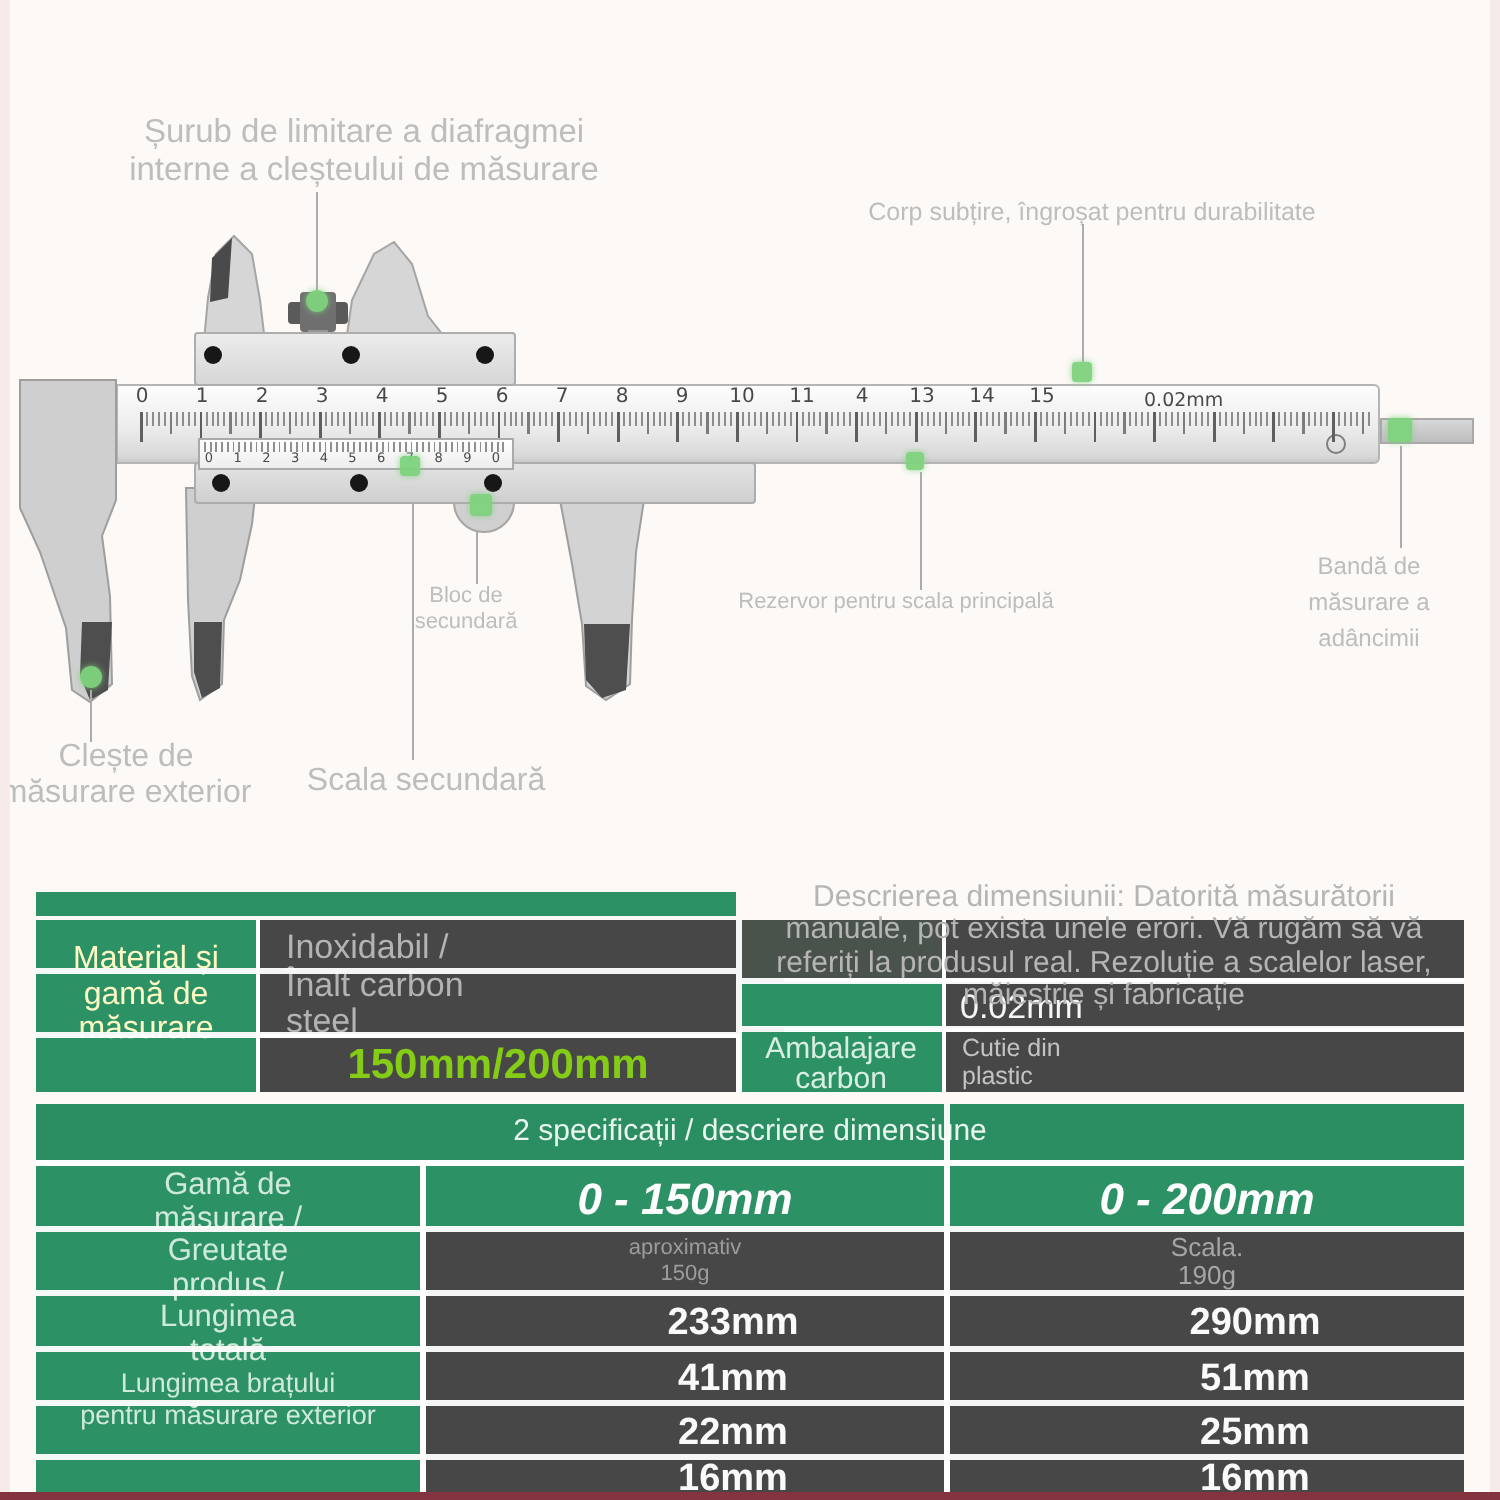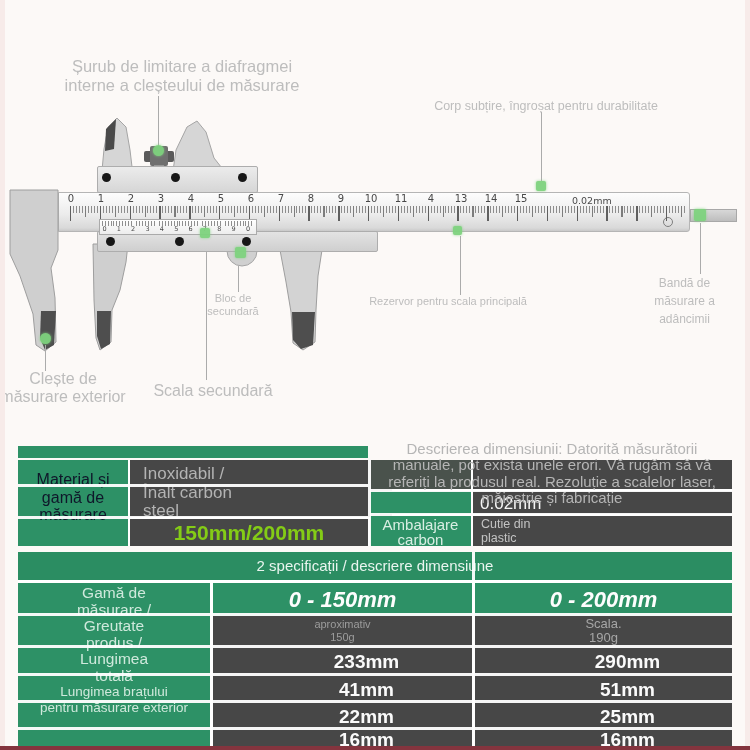--- a/index.html
+++ b/index.html
@@ -42,21 +42,21 @@
   #lbl-depth-band{left:622px;top:274px;width:125px;font-size:12px;line-height:18px;}
   #lbl-reservoir{left:367px;top:295px;width:162px;font-size:11px;line-height:12px;}
   #lbl-push-block{left:191px;top:292px;width:84px;font-size:11px;line-height:12.5px;}
   #lbl-secondary{left:133px;top:382px;width:160px;font-size:16px;line-height:18px;}
   #lbl-exterior{left:-3px;top:370px;width:132px;font-size:16px;line-height:17.5px;}
   
   .green-cell{background:#2d9166;z-index:2;}
   .dark-cell{background:#474747;z-index:2;}
   #tt-strip{left:18px;top:446px;width:350px;height:12px;}
   #tt-material-label{left:18px;top:460px;width:110px;height:86px;}
-  #tt-material-label .txt{padding-top:11px;font-size:16px;line-height:17.5px;color:#0f172a;text-align:center;}
+  #tt-material-label .txt{padding-top:11px;font-size:16px;line-height:17.5px;color:#fef9c3;text-align:center;}
   #tt-material-value{left:130px;top:460px;width:262px;height:57px;}
   #tt-material-value .txt{padding:5px 0 0 13px;font-size:17px;line-height:18.5px;color:#b3b3b3;}
   #tt-size-value{left:130px;top:519px;width:238px;height:27px;}
   #tt-size-value .txt{font-size:21px;line-height:27px;font-weight:600;color:#84cc16;text-align:center;}
   #tt-c1{left:370px;top:460px;width:101px;height:29px;background:#4a524c;z-index:2;}
   #tt-d1{left:473px;top:460px;width:259px;height:29px;}
   #tt-c2{left:370px;top:491px;width:101px;height:23px;}
   #tt-resolution{left:473px;top:491px;width:259px;height:23px;}
   #tt-resolution .txt{padding-left:7px;font-size:17px;line-height:25px;color:#f6f6f6;font-weight:500;}
   #tt-packaging-label{left:370px;top:516px;width:101px;height:30px;}

